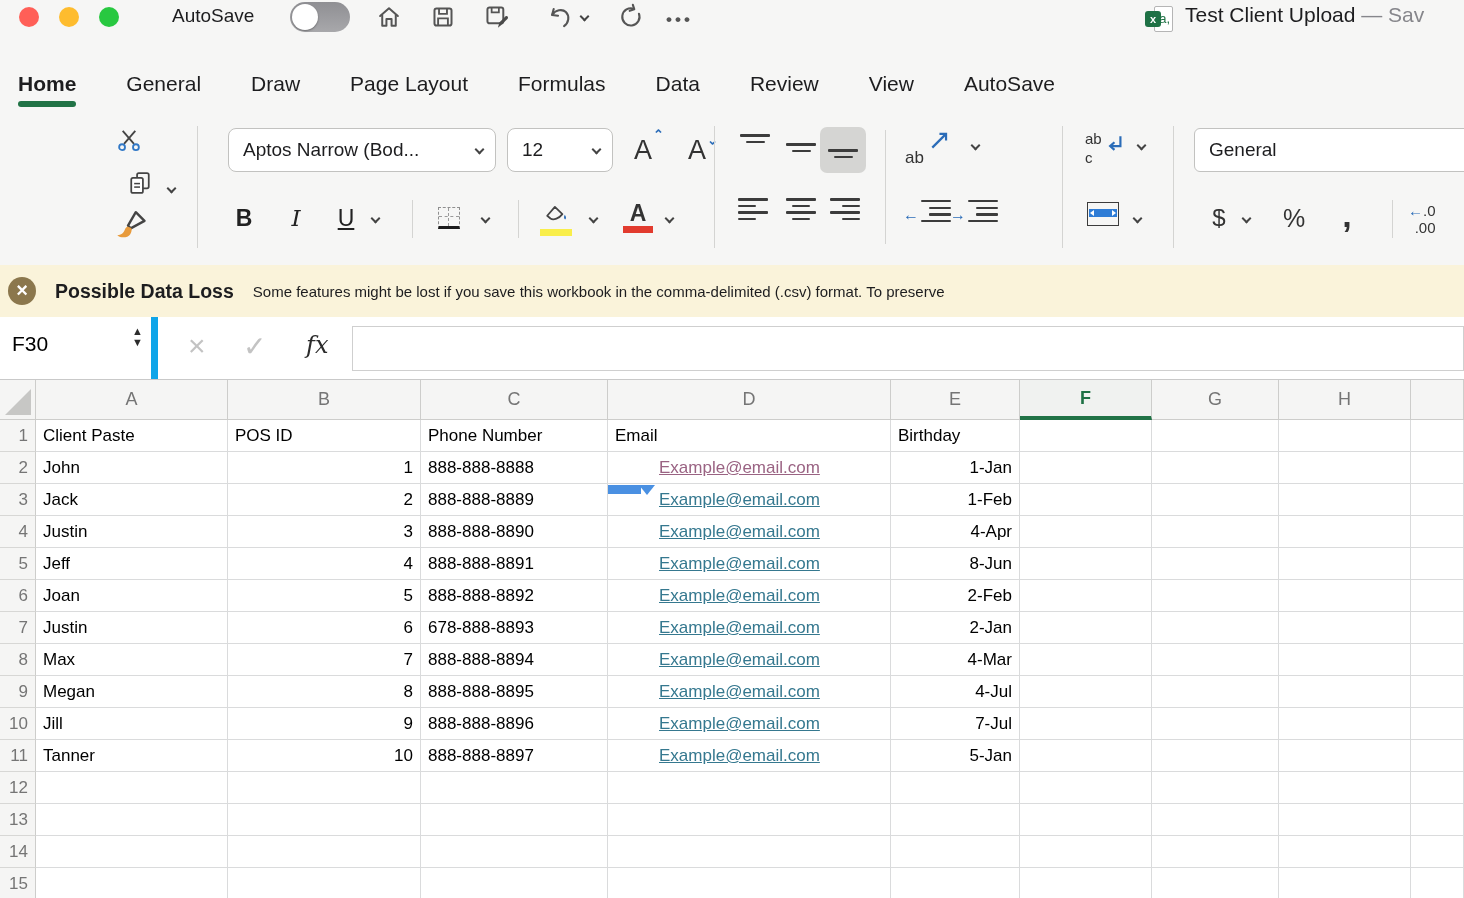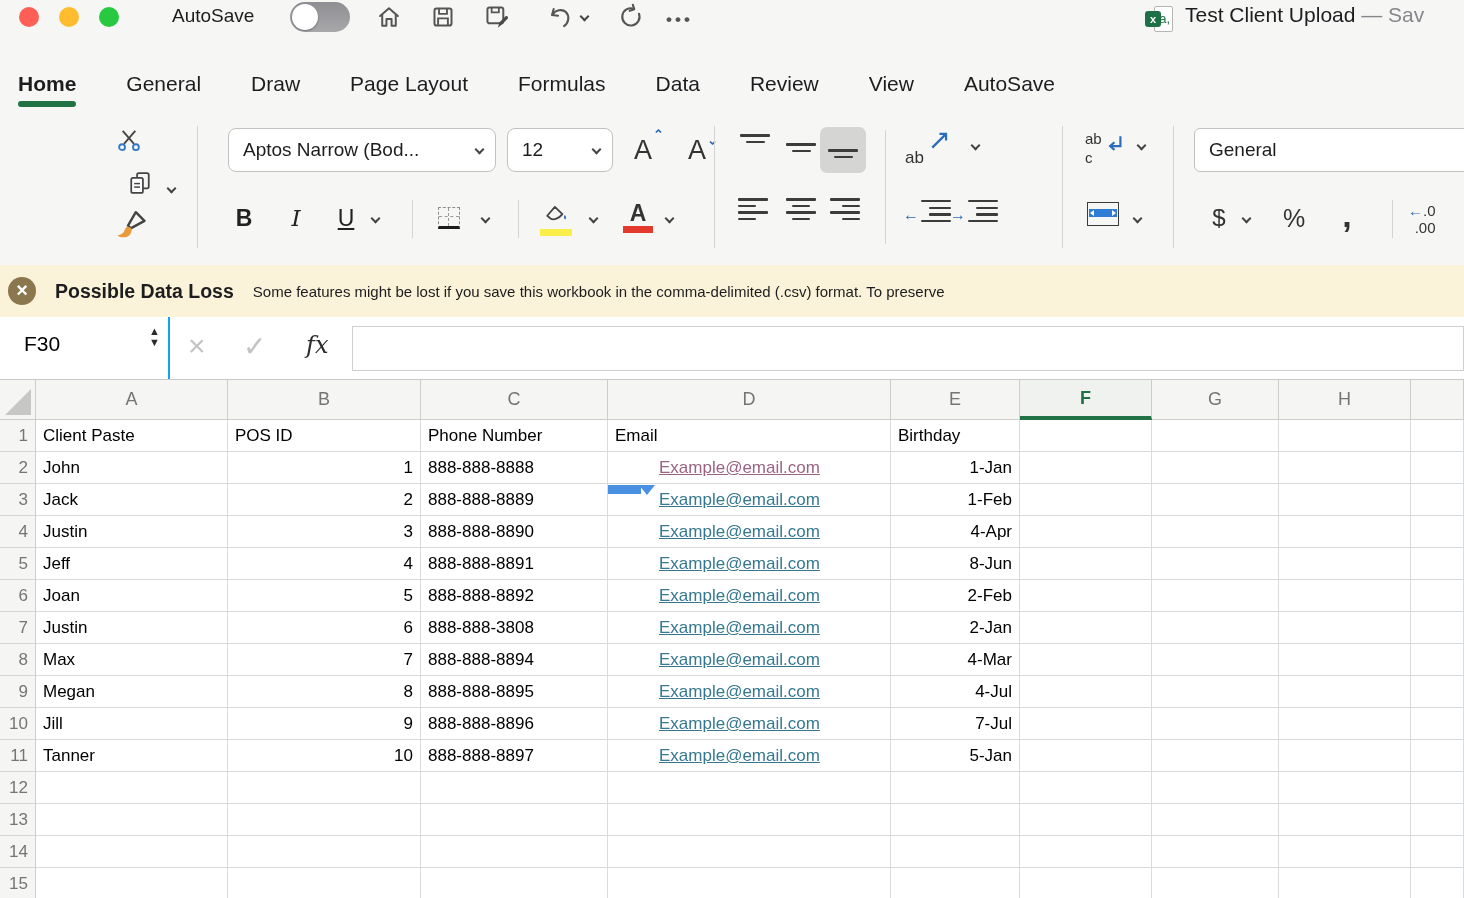--- a/index.html
+++ b/index.html
@@ -113,21 +113,21 @@
   
   .warnbar { position:absolute; left:0; top:265px; width:100%; height:52px; background:#faf3da;
     display:flex; align-items:center; white-space:nowrap; overflow:hidden; }
   .warn-icon { flex:0 0 auto; margin-left:8px; width:28px; height:28px; border-radius:50%; background:#8b774d;
     color:#fff; font-size:20px; font-weight:700; text-align:center; line-height:26px; }
   .warn-title { margin-left:19px; font-size:19.5px; font-weight:700; }
   .warn-msg { margin-left:19px; font-size:15px; }
 
   
   .fbar { position:absolute; left:0; top:317px; width:100%; height:63px; background:#fff; border-bottom:1px solid #c9c9c9; }
-  .namebox { position:absolute; left:0; top:0; width:158px; height:62px; border-right:2px solid #0ea5e9; background:#fff;margin-left:12px; }
+  .namebox { position:absolute; left:0; top:0; width:158px; height:62px; border-right:7px solid #0ea5e9; background:#fff; }
   .namebox .ref { position:absolute; left:12px; top:15px; font-size:21px; color:#000; }
   .spinner { position:absolute; right:8px; top:9px; font-size:11px; color:#2c2c2c; line-height:11px; text-align:center;}
   .fb-x { position:absolute; left:188px; top:12px; font-size:30px; color:#c3c3c3; }
   .fb-check { position:absolute; left:243px; top:13px; font-size:28px; color:#c3c3c3; }
   .fb-fx { position:absolute; left:306px; top:14px; font-size:24px; font-style:italic; font-family:"DejaVu Serif",serif; color:#2b2b2b; }
   .fb-input { position:absolute; left:352px; top:9px; width:1112px; height:45px; background:#fff; border:1px solid #cfcfcf;
     font-size:19px; line-height:43px; padding-left:10px; }
 
   
   .grid { position:absolute; left:0; top:380px; width:1464px; height:518px; display:grid; background:#fff;
@@ -437,21 +437,21 @@
       <div class="cell">888-888-8892</div>
       <div class="cell"><span class="email-link">Example@email.com</span></div>
       <div class="cell ar">2-Feb</div>
       <div class="cell"></div>
       <div class="cell"></div>
       <div class="cell"></div>
       <div class="cell"></div>
       <div class="rhead">7</div>
       <div class="cell">Justin</div>
       <div class="cell ar">6</div>
-      <div class="cell">888-888-3808</div>
+      <div class="cell">678-888-8893</div>
       <div class="cell"><span class="email-link">Example@email.com</span></div>
       <div class="cell ar">2-Jan</div>
       <div class="cell"></div>
       <div class="cell"></div>
       <div class="cell"></div>
       <div class="cell"></div>
       <div class="rhead">8</div>
       <div class="cell">Max</div>
       <div class="cell ar">7</div>
       <div class="cell">888-888-8894</div>

